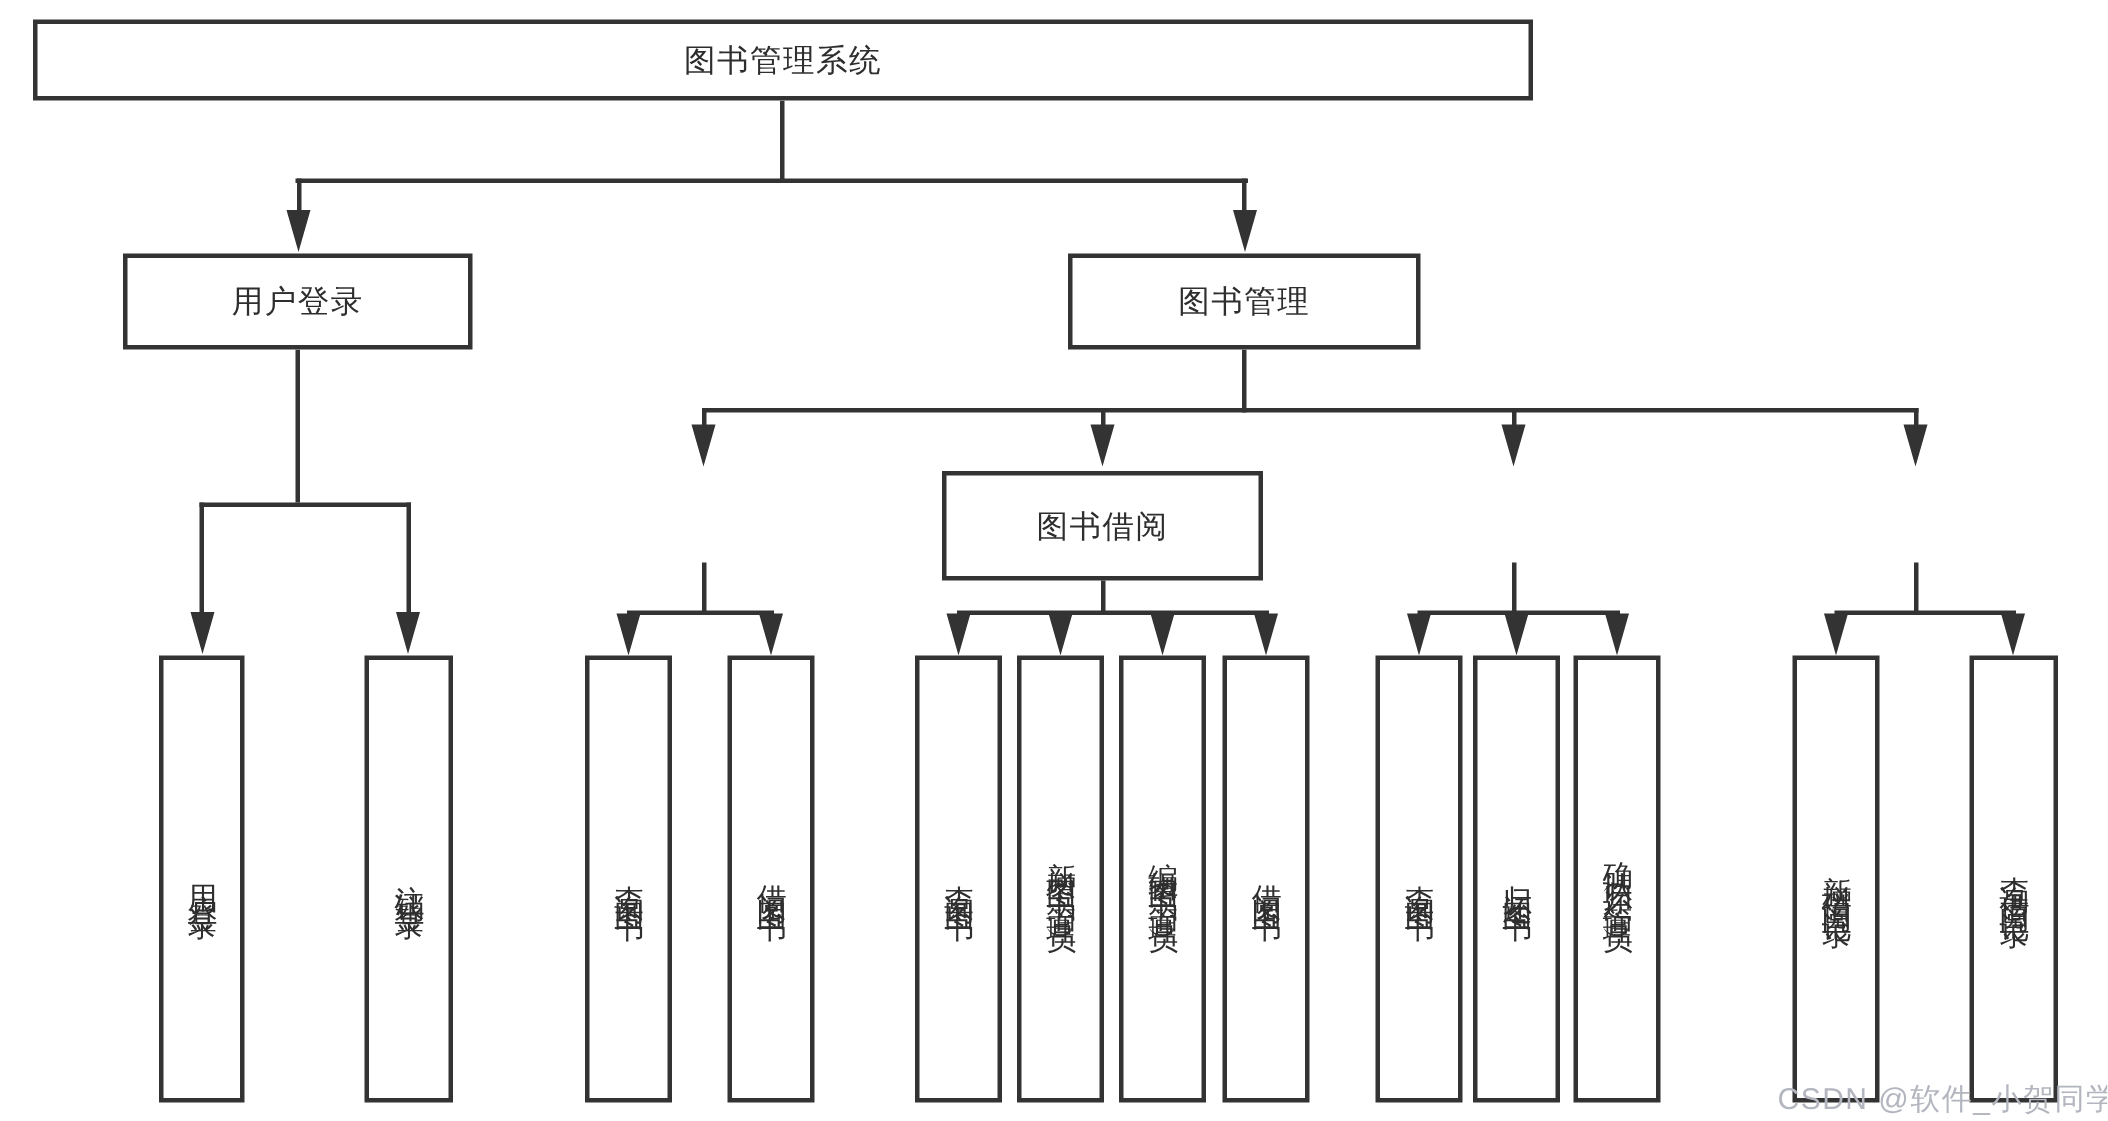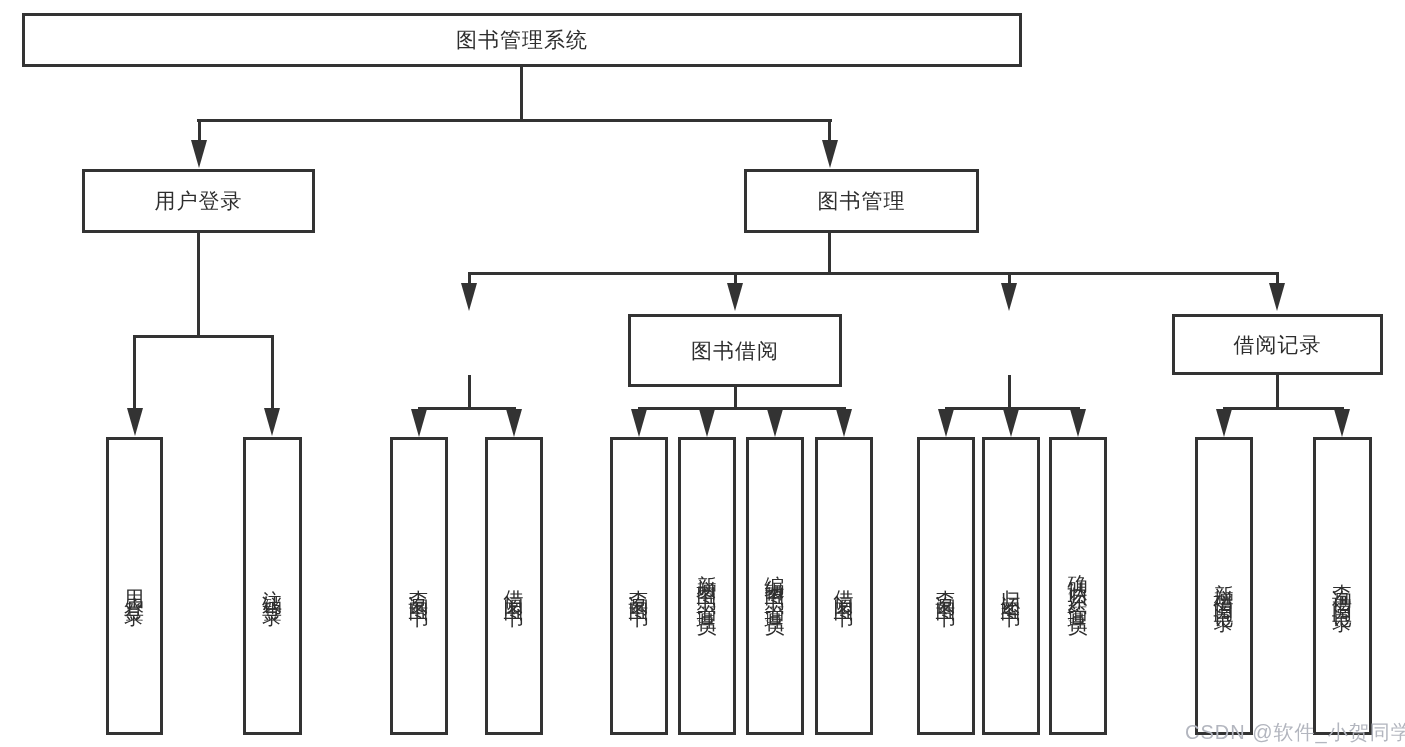--- a/index.html
+++ b/index.html
@@ -67,33 +67,30 @@
 <div class="canvas">
 
   <div class="node" style="left:22px;top:13px;width:1000px;height:54px;">
     <span>图书管理系统</span>
   </div>
 
   <div class="node" style="left:82px;top:169px;width:233px;height:64px;">
     <span>用户登录</span>
   </div>
 
-  <div class="node" style="left:744px;top:169px;width:235px;height:64px;">
+  <div class="node" style="left:712px;top:169px;width:235px;height:64px;">
     <span>图书管理</span>
   </div>
 
 
   <div class="node" style="left:628px;top:314px;width:214px;height:73px;">
     <span>图书借阅</span>
   </div>
 
 
-  <div class="node" style="left:1172px;top:314px;width:211px;height:61px;">
-    <span>借阅记录</span>
-  </div>
 
   <div class="leaf" style="left:106px;width:57px;">
     <span>用户登录</span>
   </div>
   <div class="leaf" style="left:243px;width:59px;">
     <span>注销登录</span>
   </div>
 
   <div class="leaf" style="left:390px;width:58px;">
     <span>查询图书</span>

